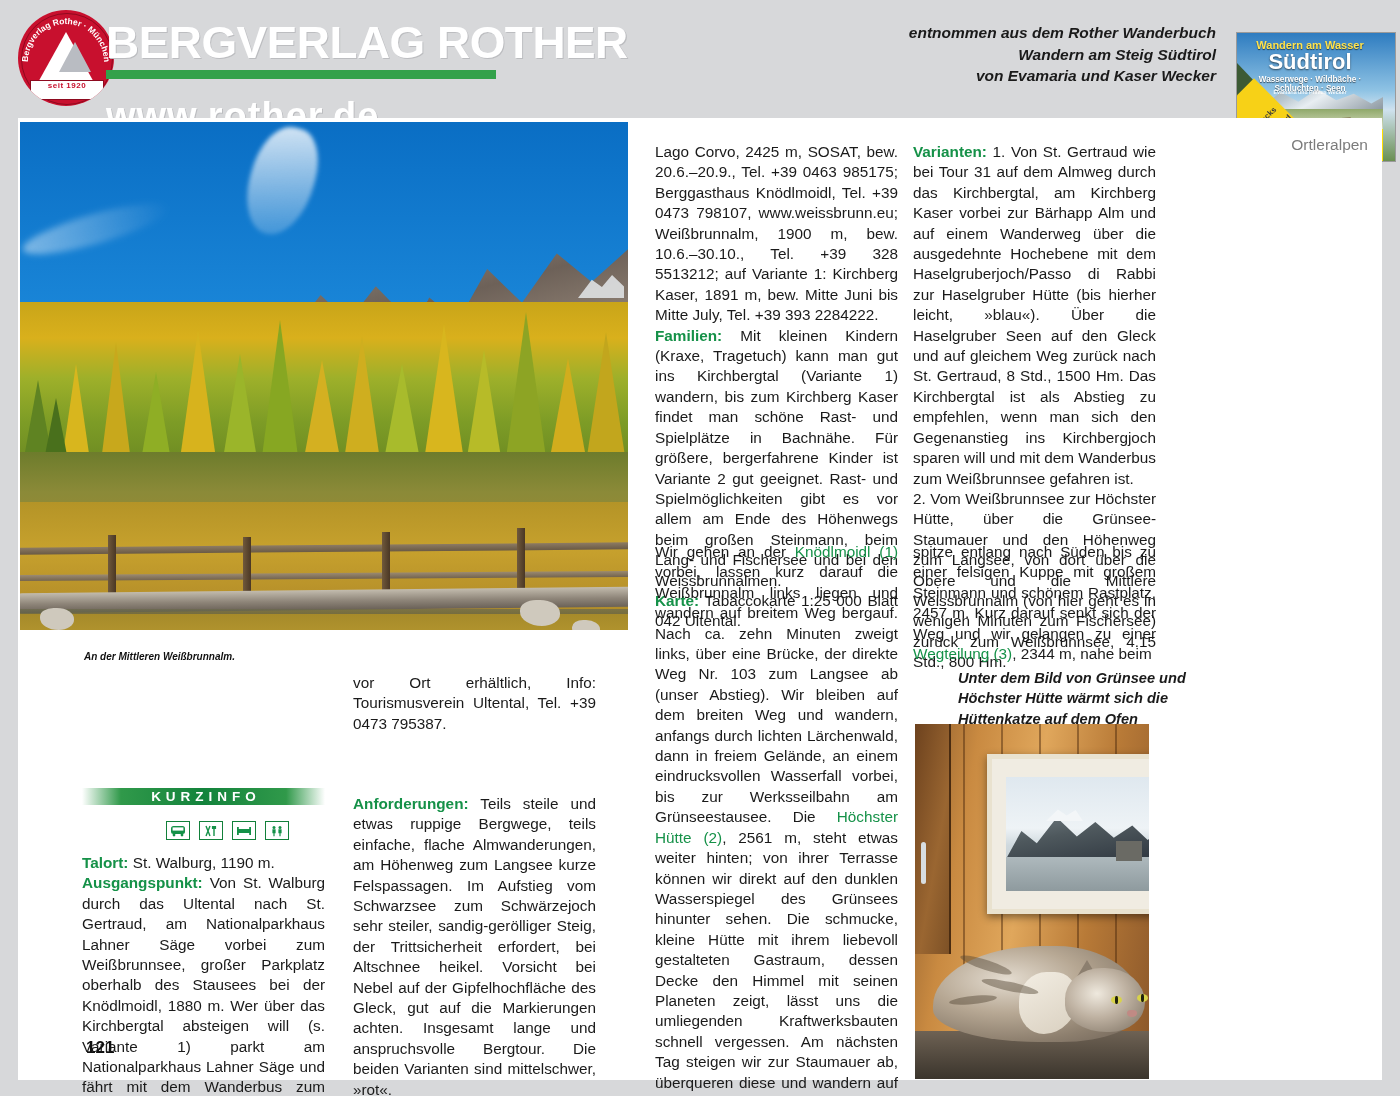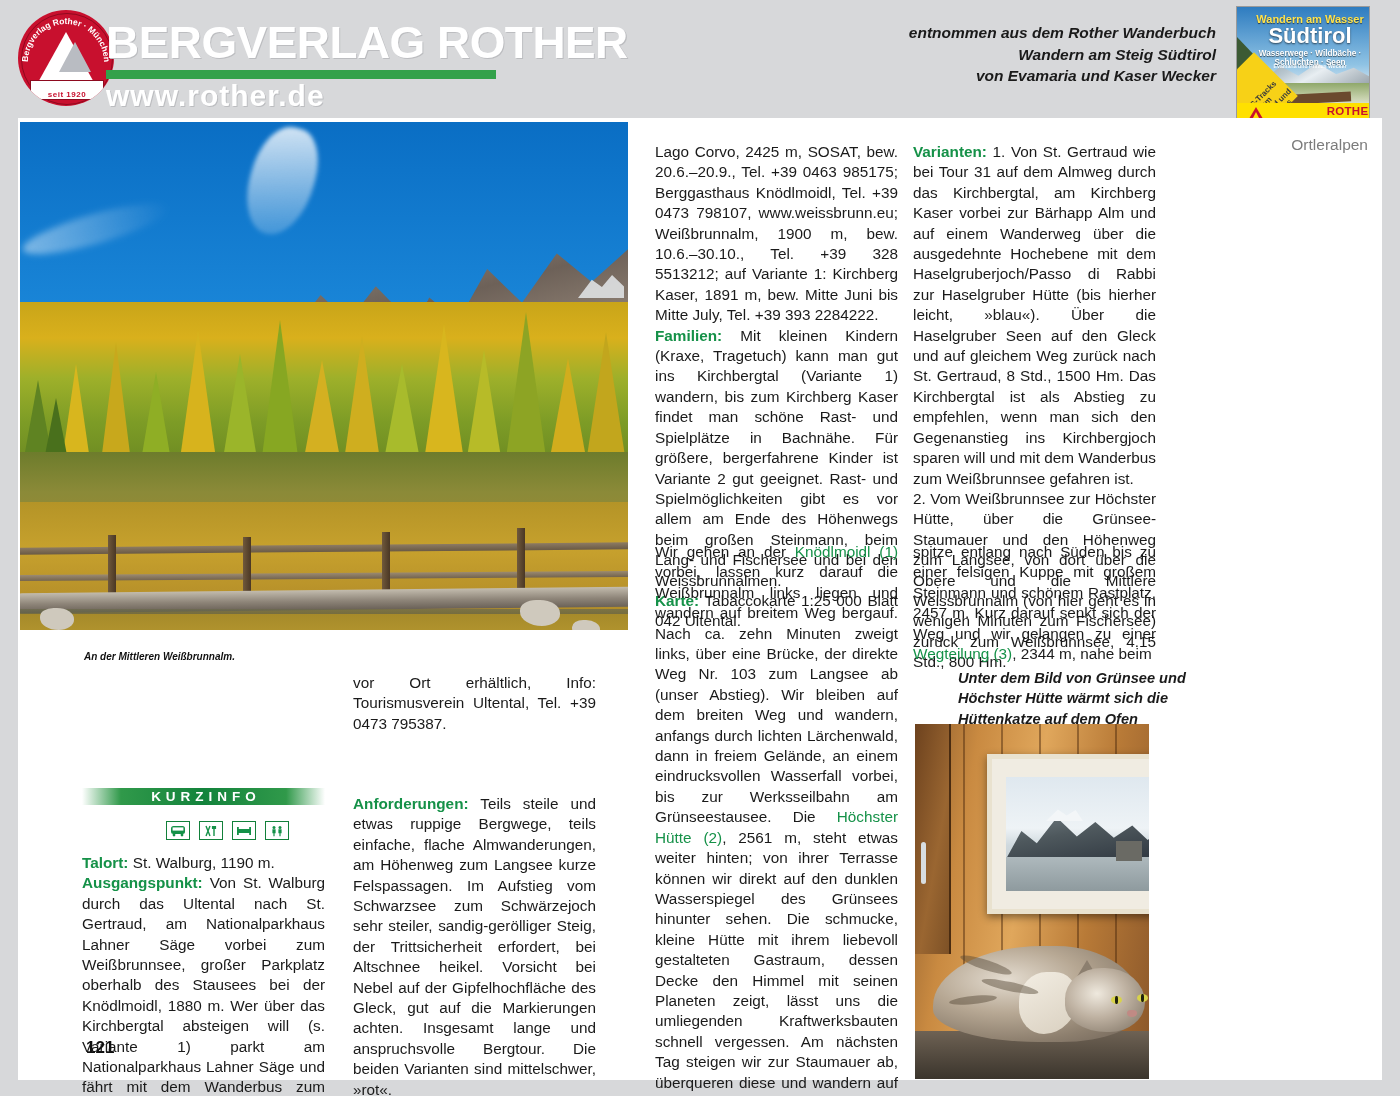--- a/index.html
+++ b/index.html
@@ -26,46 +26,46 @@
     border-bottom:54px solid #ffffff;
   }
   .logo-badge .mtn-shade{
     position:absolute;left:50%;top:32px;transform:translateX(-50%) translateX(9px);
     width:0;height:0;border-left:16px solid transparent;border-right:16px solid transparent;
     border-bottom:30px solid #b9bcc2;
   }
   .logo-badge .plate{
     position:absolute;left:12px;bottom:6px;width:72px;height:18px;background:#ffffff;
     border:1px solid #8e0a1f;
-    display:flex;align-items:flex-end;justify-content:center;
+    display:flex;align-items:flex-start;justify-content:center;
   }
   .logo-badge .plate span{font-size:8px;font-weight:bold;color:#c8102e;letter-spacing:.5px;}
   .logo-arc{
     position:absolute;left:0;top:0;width:96px;height:96px;
   }
   .logo-arc text{font-size:8.5px;font-weight:bold;fill:#ffffff;font-family:"Liberation Sans",sans-serif;}
   .brand{position:absolute;left:106px;top:18px;}
   .brand-name{
     font-size:45px;font-weight:bold;color:#ffffff;letter-spacing:-0.5px;
     line-height:50px;font-family:"Liberation Sans",sans-serif;
     transform:scaleX(1.02);transform-origin:left;
     text-shadow:1px 1px 0 #bcbdc0;
   }
   .brand-rule{width:390px;height:9px;background:#33a14a;margin-top:2px;}
   .brand-url{
-    font-size:30px;font-weight:bold;color:#ffffff;letter-spacing:1px;margin-top:0;
+    font-size:38px;font-weight:bold;color:#ffffff;letter-spacing:1px;margin-top:16px;
     text-shadow:1px 1px 0 #bcbdc0;
   }
   .header-credit{
     position:absolute;right:184px;top:22px;text-align:right;
     font-style:italic;font-weight:bold;font-size:15.5px;color:#1a1a1a;line-height:21.5px;
   }
   
   .book{
-    position:absolute;left:1237px;top:7px;width:132px;height:128px;overflow:hidden;
+    position:absolute;left:1237px;top:33px;width:158px;height:128px;overflow:hidden;
     box-shadow:0 0 0 1px #9a9a9a;
   }
   .book .sky{position:absolute;inset:0;background:linear-gradient(#2e7cc0,#8fc3e4 45%,#cfe2ef 60%,#6a8f52 100%);}
   .book .peaks{position:absolute;left:0;top:44px;width:146px;height:40px;
     background:linear-gradient(150deg,#6d7d88 0%,#b9c7cf 40%,#e8eef2 55%,#7e8b95 100%);
     clip-path:polygon(0 100%,8% 55%,18% 72%,30% 38%,42% 62%,55% 30%,68% 58%,80% 42%,92% 66%,100% 50%,100% 100%);}
   .book .slope{position:absolute;left:0;top:30px;width:56px;height:98px;background:#3c5a34;
     clip-path:polygon(0 0,100% 60%,100% 100%,0 100%);}
   .book .water{position:absolute;left:0;bottom:0;width:146px;height:52px;
     background:linear-gradient(#8fa86a,#c9d3b0 30%,#eef2f0 55%,#b9c3bb 100%);}

